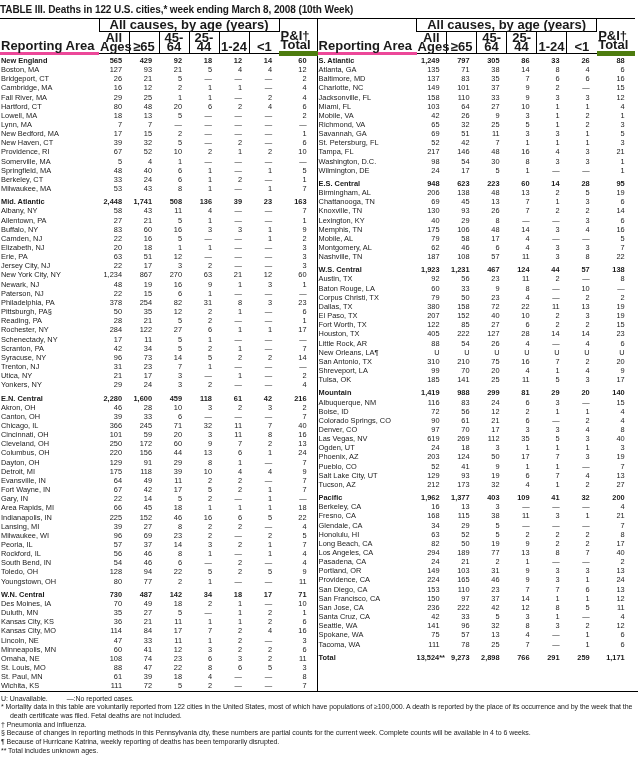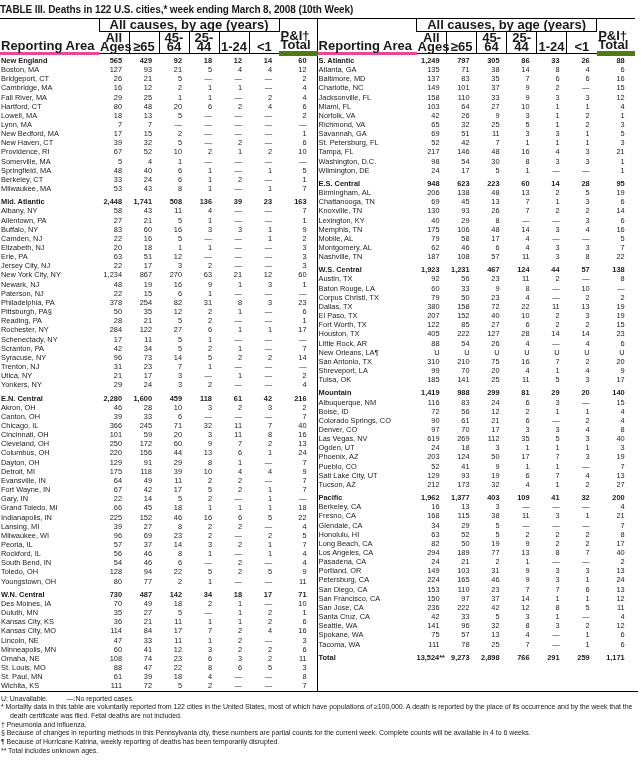--- a/index.html
+++ b/index.html
@@ -558,21 +558,21 @@
             <td class="area">Gary, IN</td>
             <td class="num">22</td>
             <td class="num">14</td>
             <td class="num">5</td>
             <td class="num">2</td>
             <td class="num">—</td>
             <td class="num">1</td>
             <td class="num pi">—</td>
           </tr>
           <tr class="city">
-            <td class="area">Grand Toledo, MI</td>
+            <td class="area">Area Rapids, MI</td>
             <td class="num">66</td>
             <td class="num">45</td>
             <td class="num">18</td>
             <td class="num">1</td>
             <td class="num">1</td>
             <td class="num">1</td>
             <td class="num pi">18</td>
           </tr>
           <tr class="city">
             <td class="area">Indianapolis, IN</td>
@@ -851,21 +851,21 @@
             <td class="area">Miami, FL</td>
             <td class="num">103</td>
             <td class="num">64</td>
             <td class="num">27</td>
             <td class="num">10</td>
             <td class="num">1</td>
             <td class="num">1</td>
             <td class="num pi">4</td>
           </tr>
           <tr class="city">
-            <td class="area">Norfolk, VA</td>
+            <td class="area">Mobile, VA</td>
             <td class="num">42</td>
             <td class="num">26</td>
             <td class="num">9</td>
             <td class="num">3</td>
             <td class="num">1</td>
             <td class="num">2</td>
             <td class="num pi">1</td>
           </tr>
           <tr class="city">
             <td class="area">Richmond, VA</td>
@@ -1353,21 +1353,21 @@
             <td class="area">Portland, OR</td>
             <td class="num">149</td>
             <td class="num">103</td>
             <td class="num">31</td>
             <td class="num">9</td>
             <td class="num">3</td>
             <td class="num">3</td>
             <td class="num pi">13</td>
           </tr>
           <tr class="city">
-            <td class="area">Petersburg, CA</td>
+            <td class="area">Providence, CA</td>
             <td class="num">224</td>
             <td class="num">165</td>
             <td class="num">46</td>
             <td class="num">9</td>
             <td class="num">3</td>
             <td class="num">1</td>
             <td class="num pi">24</td>
           </tr>
           <tr class="city">
             <td class="area">San Diego, CA</td>

